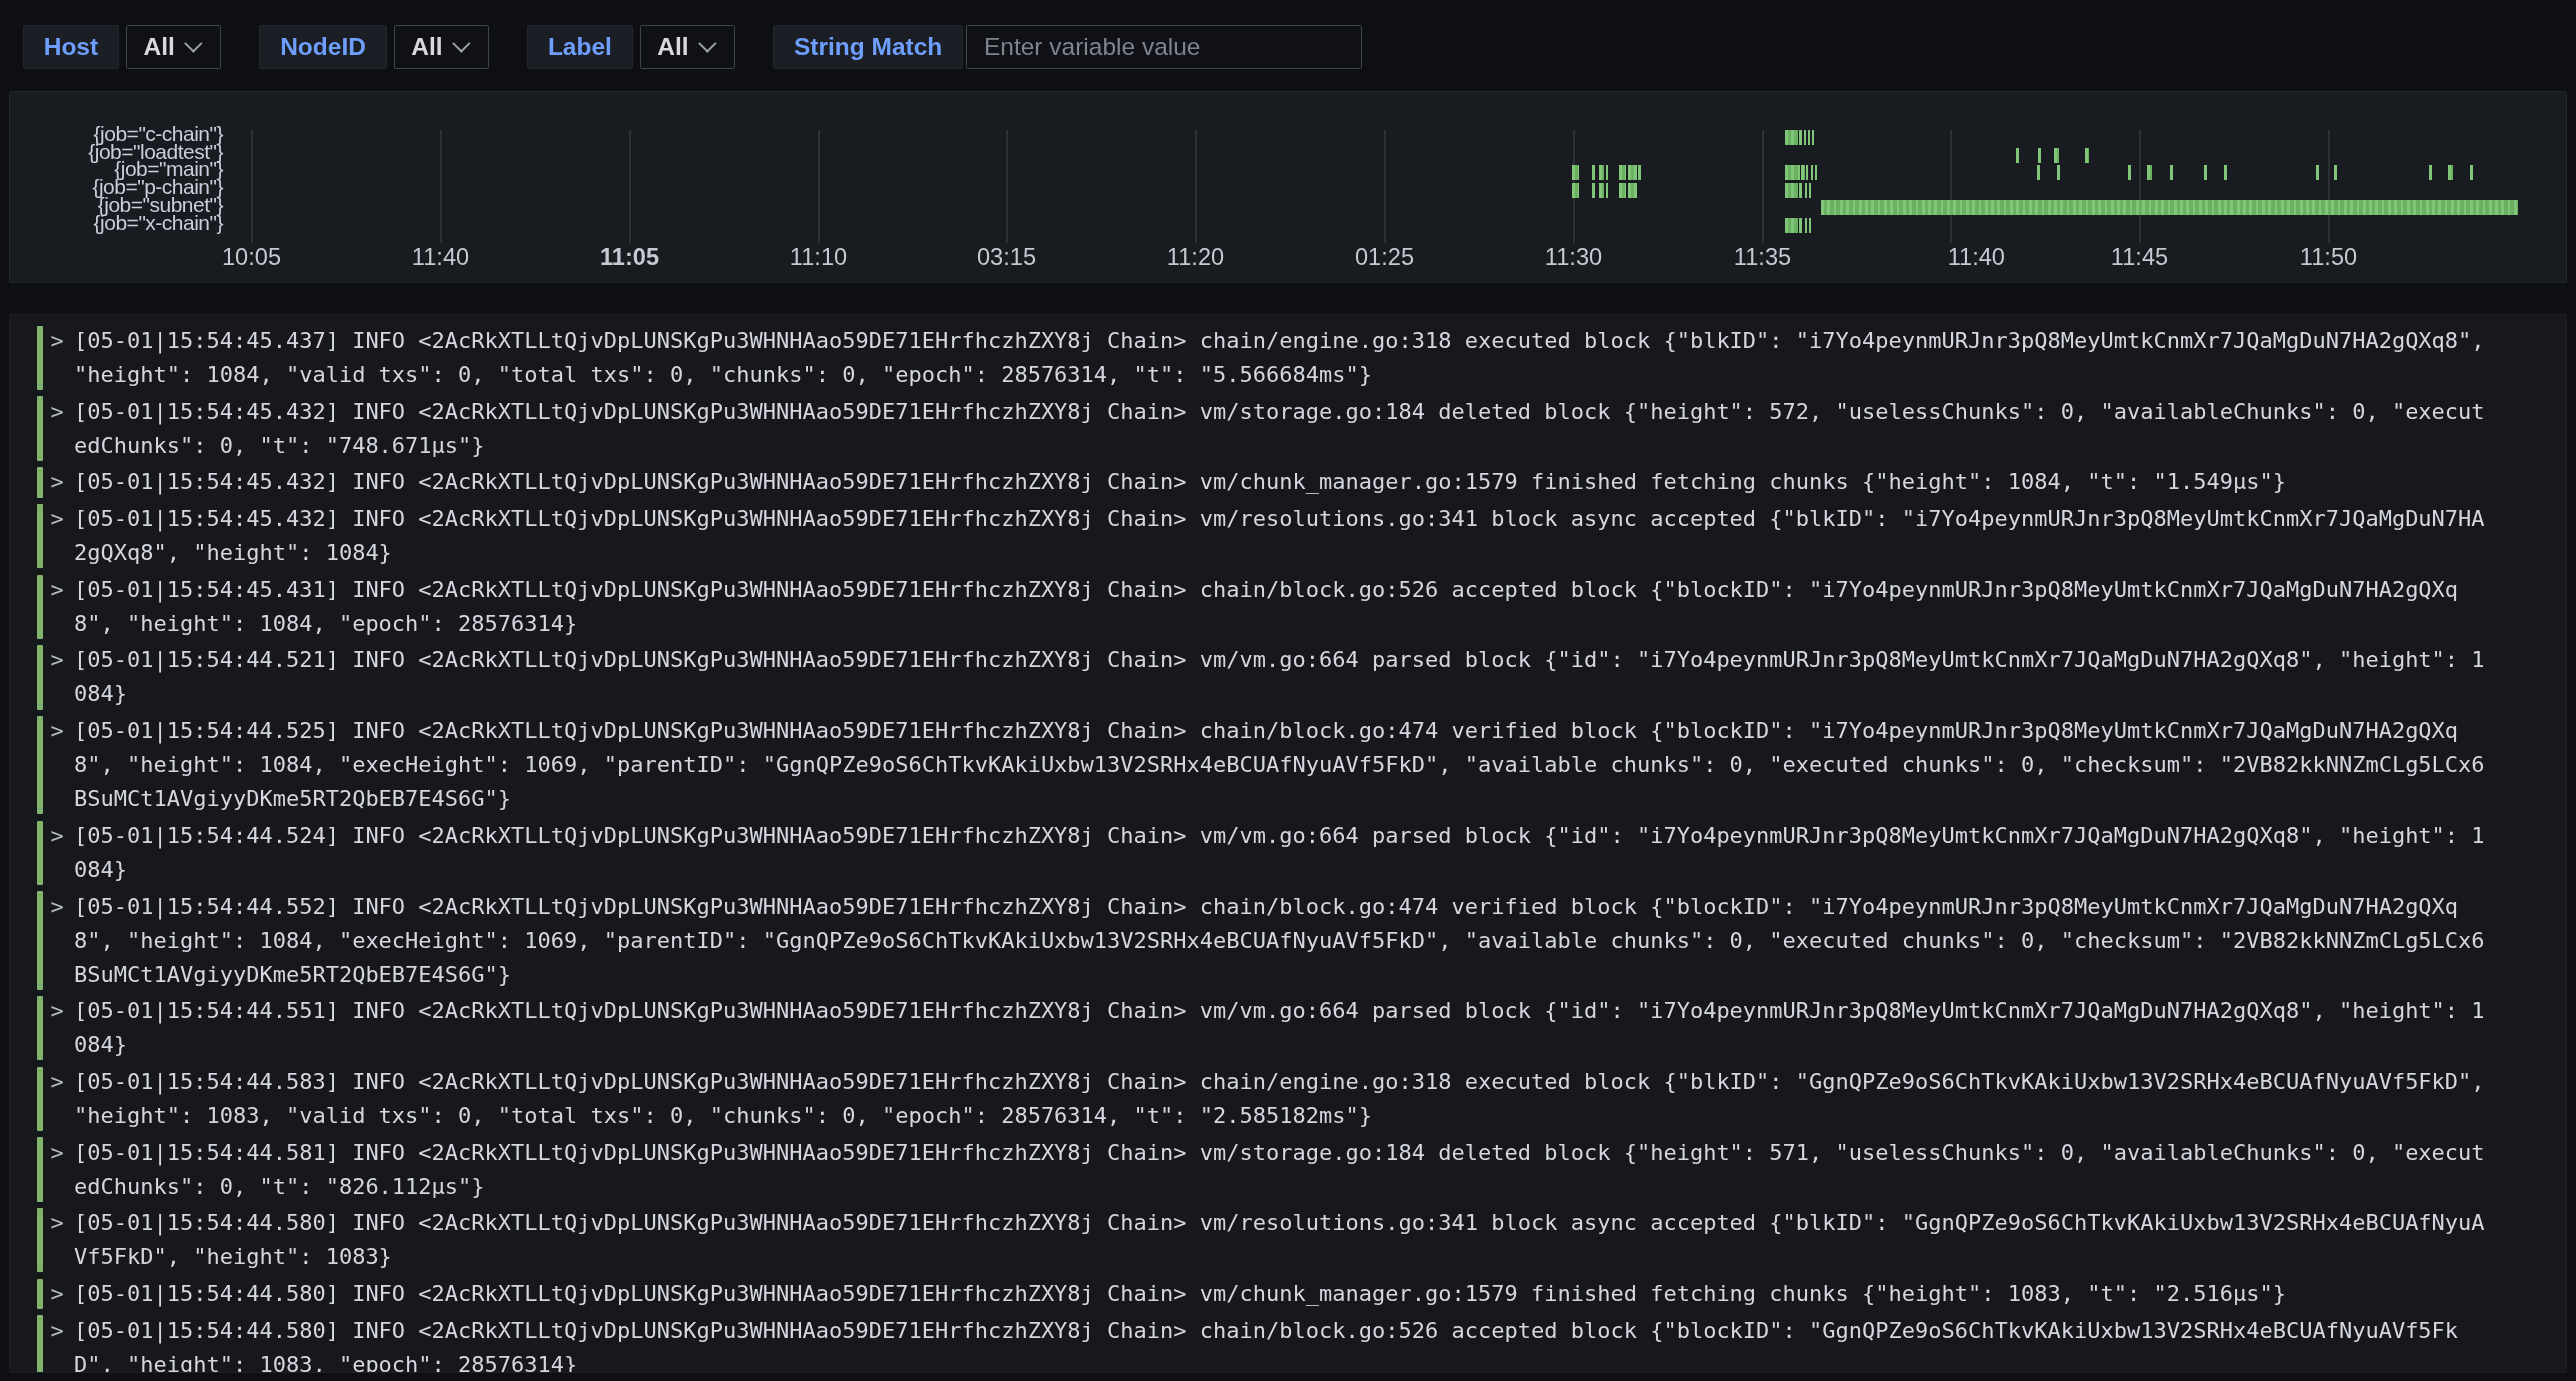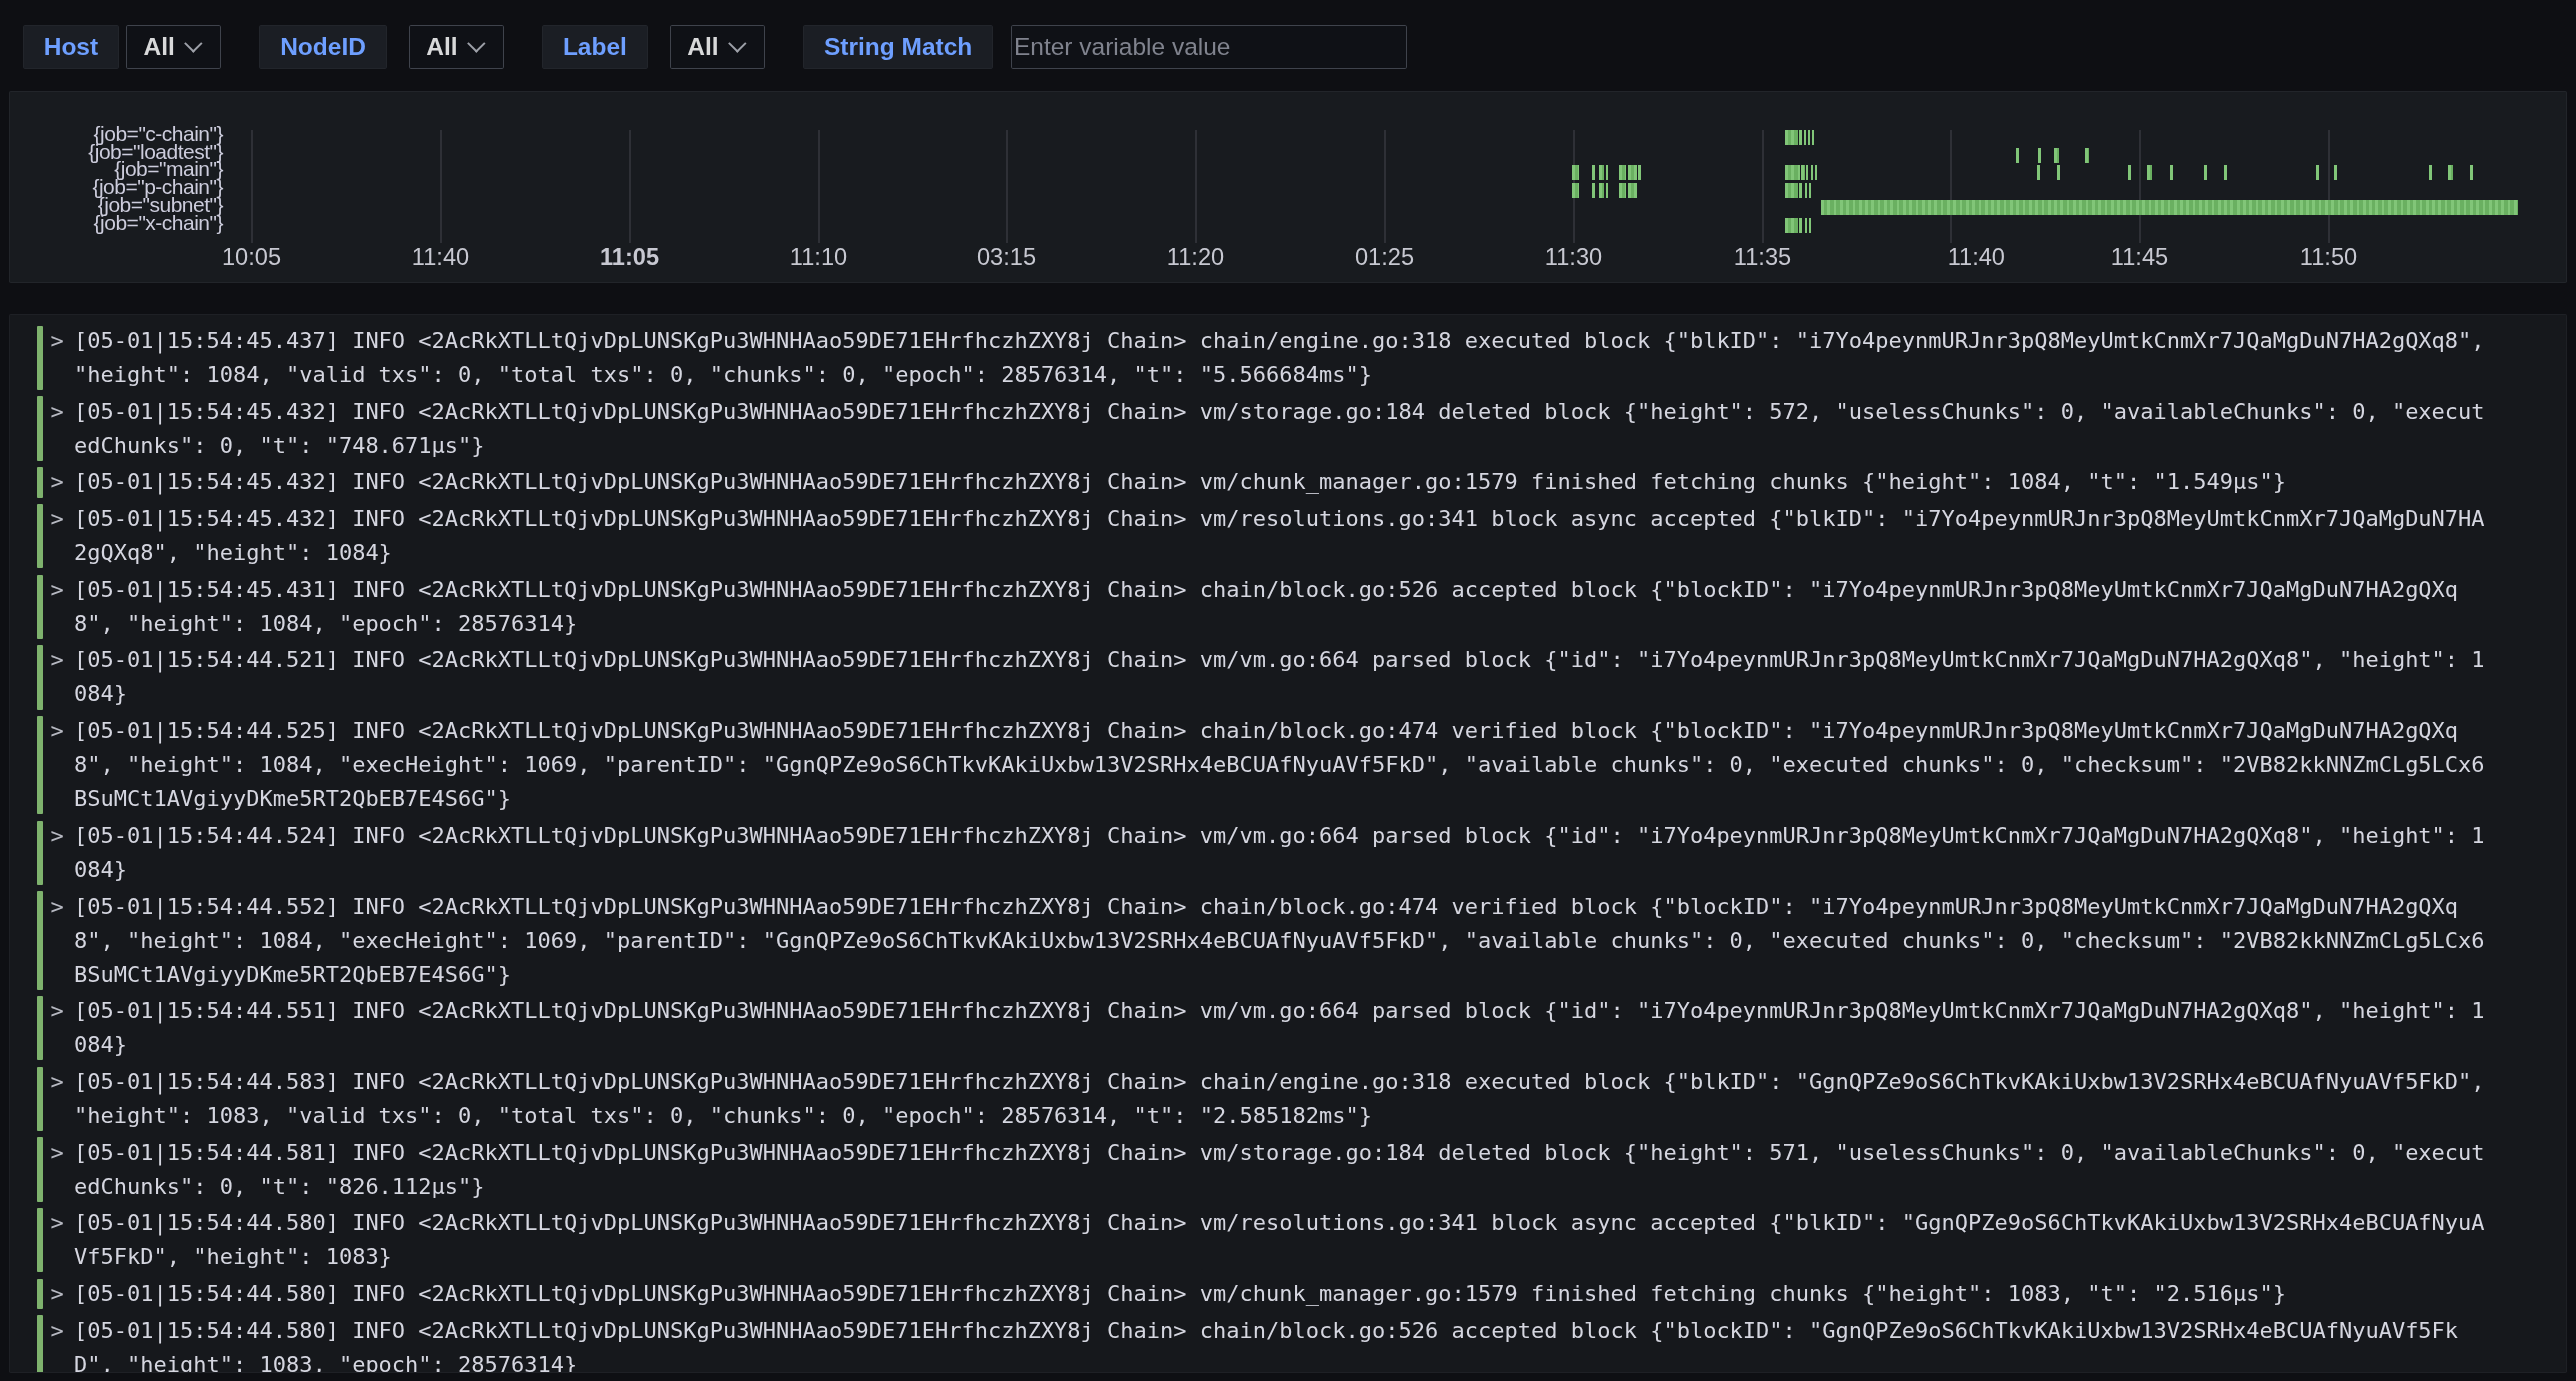--- a/index.html
+++ b/index.html
@@ -10,39 +10,39 @@
     color: #ccccdc;
     position: relative;
   }
 
   
   .var-bar {
     position:absolute; left:22.7px; top:24.5px; right:9px; height:44px;
     display:flex; align-items:center;
   }
   .var-group { display:flex; align-items:stretch; height:44px; }
-  .var-group + .var-group { margin-left:38px;gap:15px; }
+  .var-group + .var-group { margin-left:38px; }
   .var-label {
     background:#1b1e24; border:0.9px solid #22252b; border-radius:1.8px;
     color: var(--accent, #6e9fff); font-weight:600; font-size:24.5px;
     display:flex; align-items:center; padding:0 20px; white-space:nowrap;
   }
   .var-select {
     margin-left:7px; background:#0f1116; border:0.9px solid #3f434c; border-radius:1.8px;
     display:flex; align-items:center; padding:0 14.5px 0 16.3px; min-width:95px;
     color:#d8d9da; font-weight:600; font-size:24.5px; cursor:pointer;
   }
   .chev {
     width:12.7px; height:12.7px; margin-left:12.7px; margin-top:-5.4px;
     border-right:2.3px solid #9da0a8; border-bottom:2.3px solid #9da0a8;
     transform:rotate(45deg); display:inline-block;
   }
   .var-input {
     margin-left:2.7px; width:396px; background:#0f1116; border:0.9px solid #3f434c;
-    border-radius:1.8px; color:#4d7c0f; font-size:24.5px; padding:0 2px;
+    border-radius:1.8px; color:#4d7c0f; font-size:24.5px; padding:0 17px;
     font-family:"Liberation Sans", sans-serif;
   }
   .var-input::placeholder { color:#80838e; }
 
   
   .hist-panel {
     position:absolute; left:9px; top:91px; width:2558px; height:192px;
     background:#181b1f; border:0.9px solid rgba(204,204,220,0.06); border-radius:1.8px;
   }
   .series-labels {

